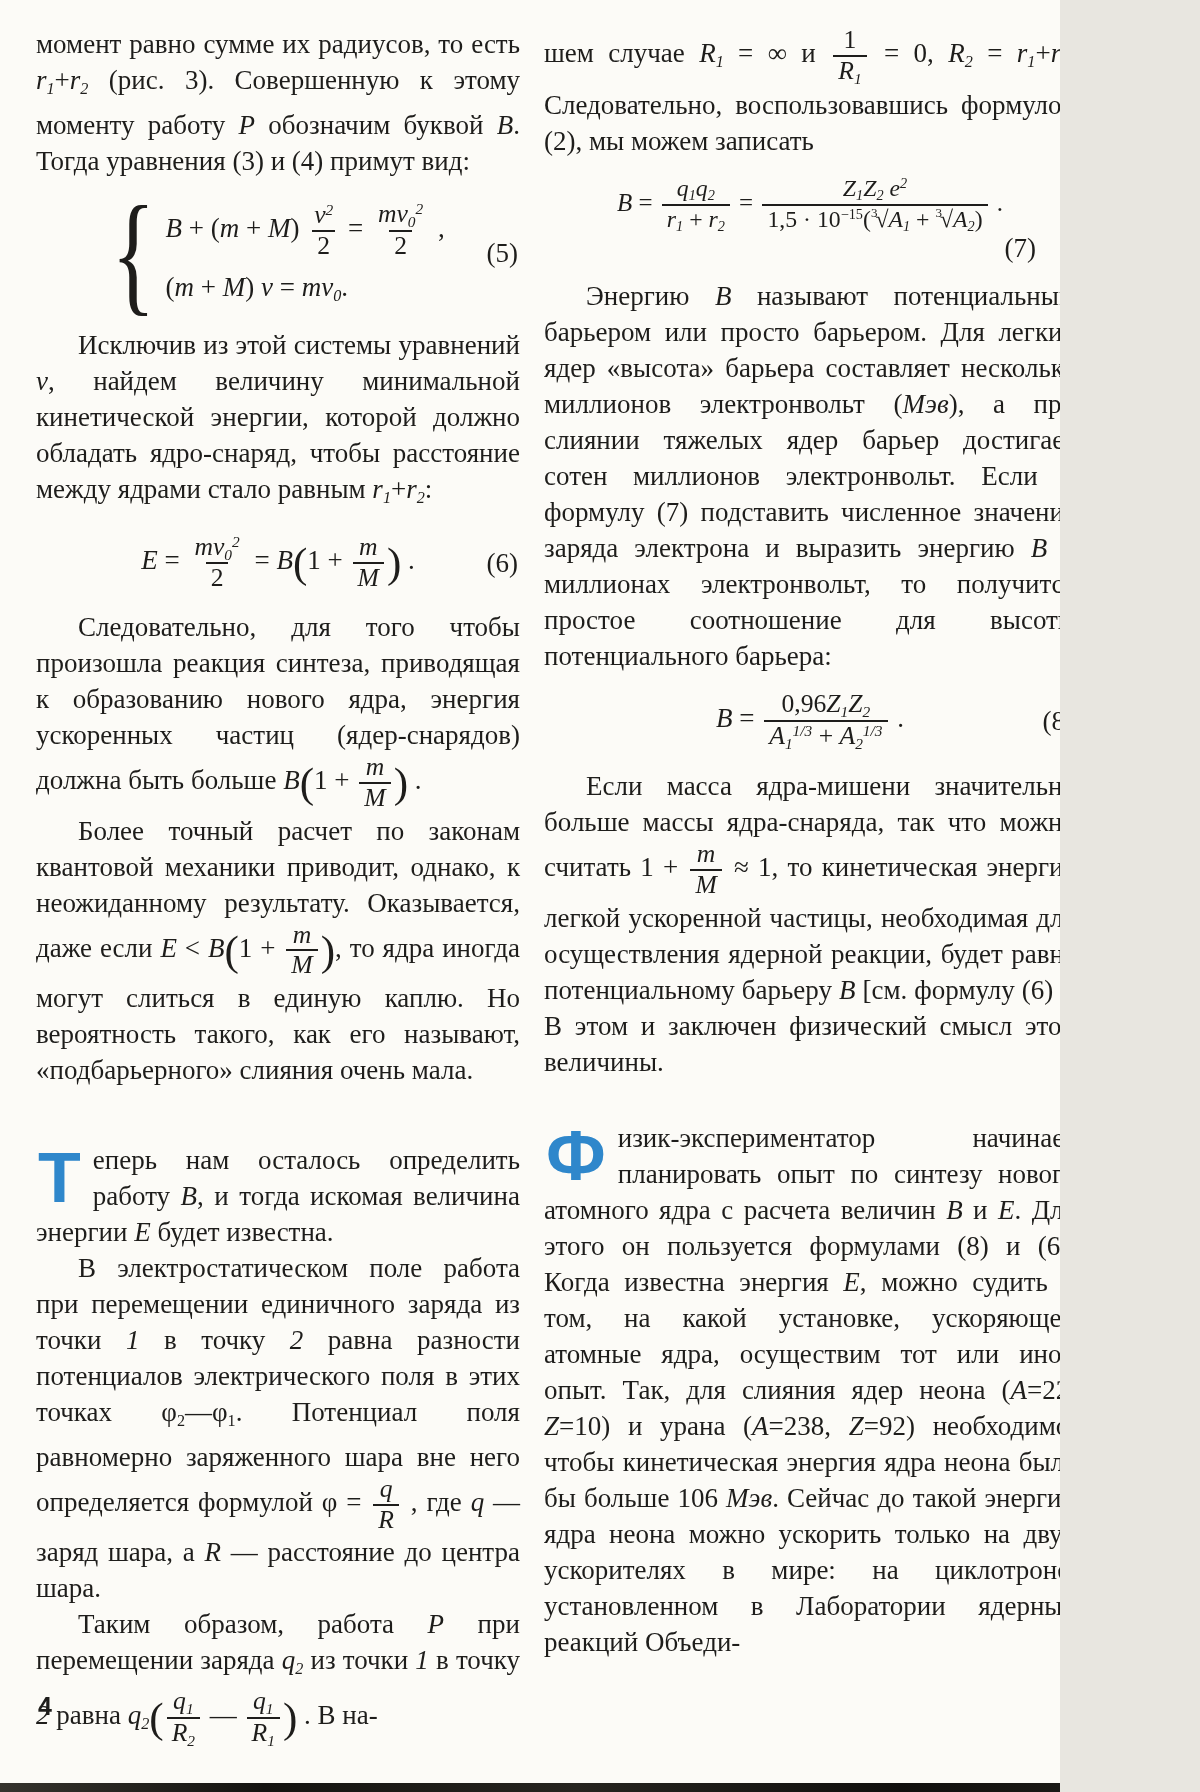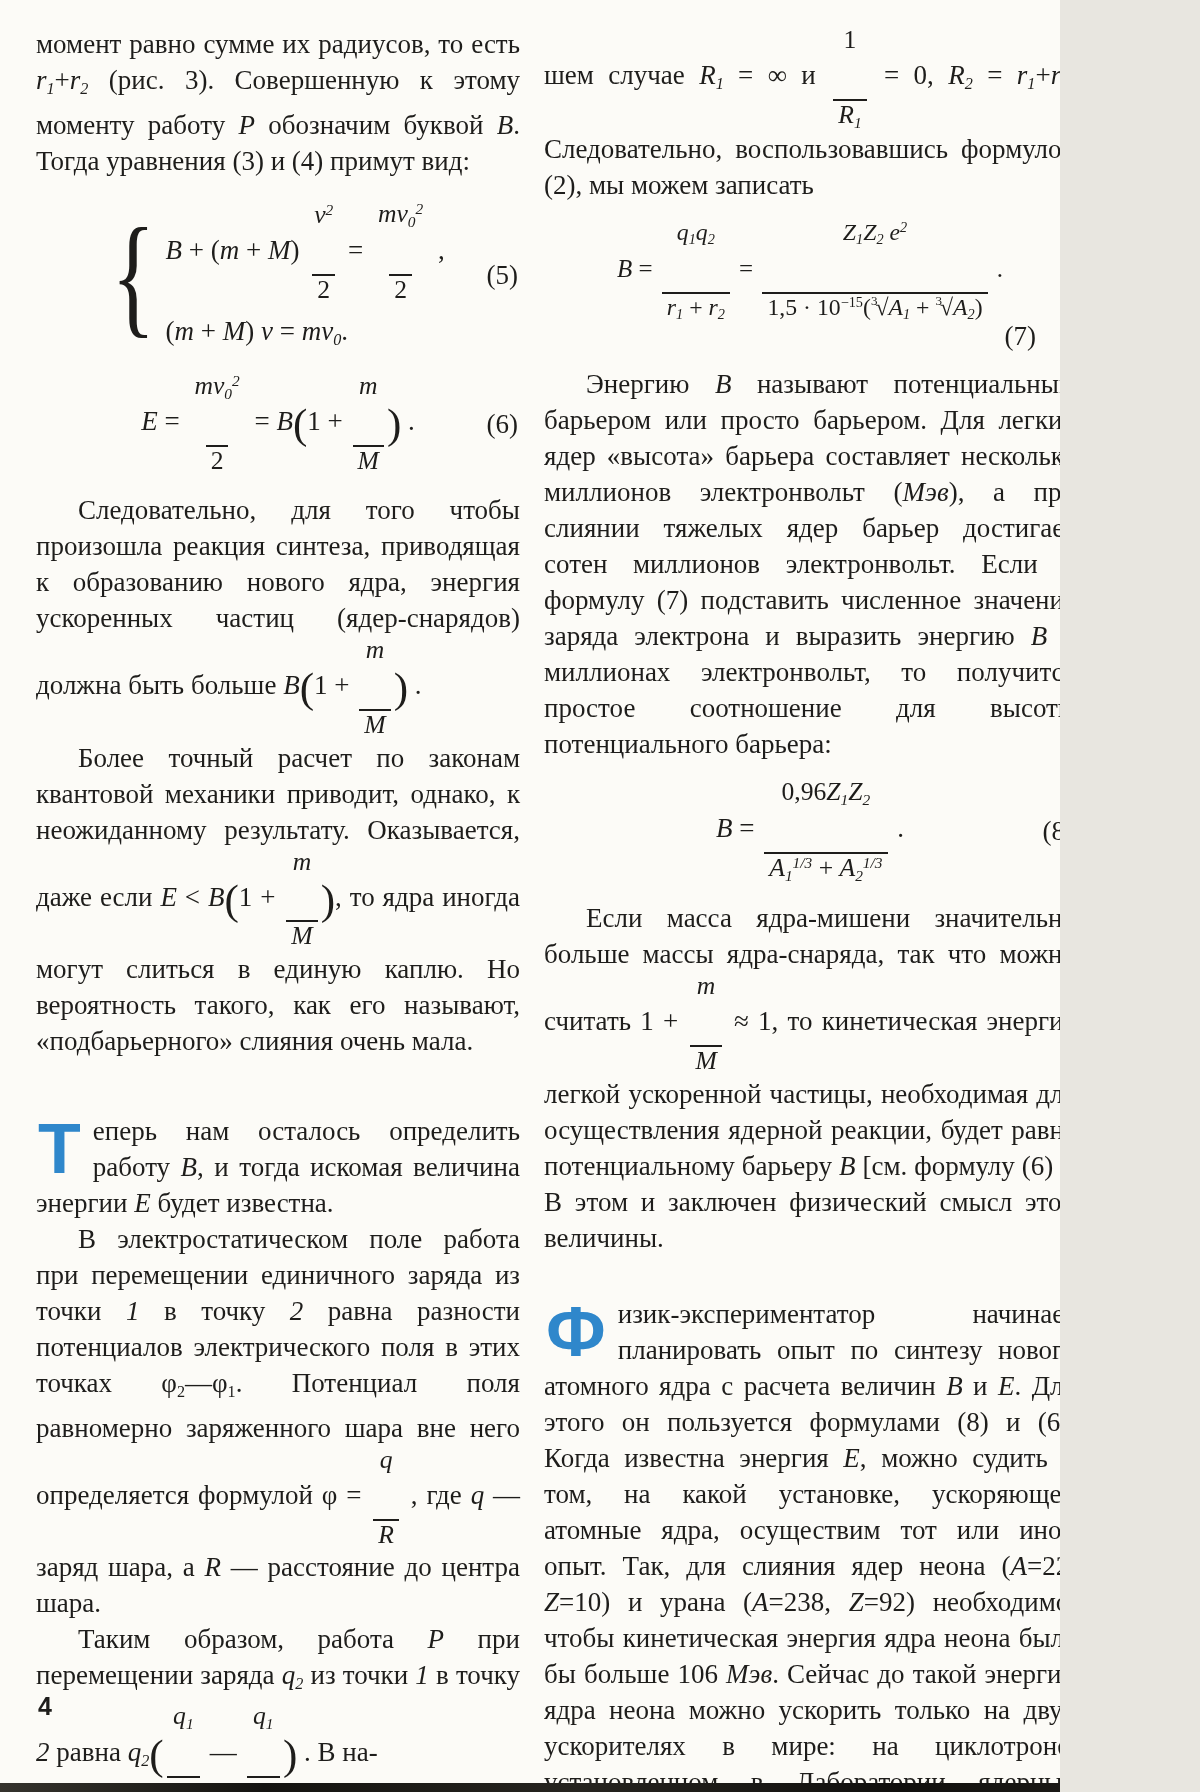--- a/index.html
+++ b/index.html
@@ -12,21 +12,21 @@
   .col-left{left:36px;width:484px;}
   .col-right{left:544px;width:532px;}
   .para{margin:0;font-size:27px;line-height:36px;text-align:justify;text-indent:42px;}
   .para.noindent{text-indent:0;}
   .it{font-style:italic;}
   sub{font-size:0.60em;vertical-align:-0.3em;letter-spacing:0;}
   sup{font-size:0.60em;vertical-align:0.55em;}
   .frac{display:inline-flex;flex-direction:column;align-items:center;vertical-align:middle;
         line-height:1.12;font-size:0.95em;margin:0 3px;text-indent:0;}
   .fnum{display:block;padding:0 5px;}
-  .fden{display:block;padding:0 5px;border-top:2px solid currentColor;margin-top:44px;}
+  .fden{display:block;padding:0 5px;border-top:2px solid currentColor;}
   .bigp{font-size:1.6em;vertical-align:middle;line-height:0;}
   .ol{text-decoration:overline;}
   .rootidx{font-size:0.55em;vertical-align:0.75em;margin-right:-2px;}
   .equation{position:relative;display:flex;align-items:center;justify-content:center;
             margin:16px 0;font-size:27px;line-height:1.2;}
   .eq-body{text-align:center;padding:0 40px;}
   .eq-num{position:absolute;right:2px;top:50%;transform:translateY(-50%);font-size:27px;}
   .eq-num-below{text-align:right;padding-right:40px;margin:-6px 0 14px 0;font-size:27px;}
   .eq-system .brace{font-size:92px;line-height:0.9;transform:scaleY(1.45);margin-right:10px;font-weight:400;}
   .eq-lines{display:flex;flex-direction:column;align-items:flex-start;}
@@ -60,20 +60,21 @@
               <span class="fden">2</span>
             </span> = <span class="frac">
               <span class="fnum"><span class="it">mv<sub>0</sub><sup>2</sup></span></span>
               <span class="fden">2</span>
             </span> ,</div>
         <div class="eq-line">(<span class="it">m</span> + <span class="it">M</span>) <span class="it">v</span> = <span class="it">mv<sub>0</sub></span>.</div>
       </div>
       <span class="eq-num">(5)</span>
     </div>
 
+    <p class="para">Исключив из этой системы уравнений <span class="it">v</span>, найдем величину минимальной кинетической энергии, которой должно обладать ядро-снаряд, чтобы расстояние между ядрами стало равным <span class="it">r<sub>1</sub></span>+<span class="it">r<sub>2</sub></span>:</p>
 
     <div class="equation">
       <div class="eq-body"><span class="it">E</span> = <span class="frac">
             <span class="fnum"><span class="it">mv<sub>0</sub><sup>2</sup></span></span>
             <span class="fden">2</span>
           </span> = <span class="it">B</span><span class="bigp">(</span>1 + <span class="frac">
             <span class="fnum"><span class="it">m</span></span>
             <span class="fden"><span class="it">M</span></span>
           </span><span class="bigp">)</span> .</div>
       <span class="eq-num">(6)</span>

